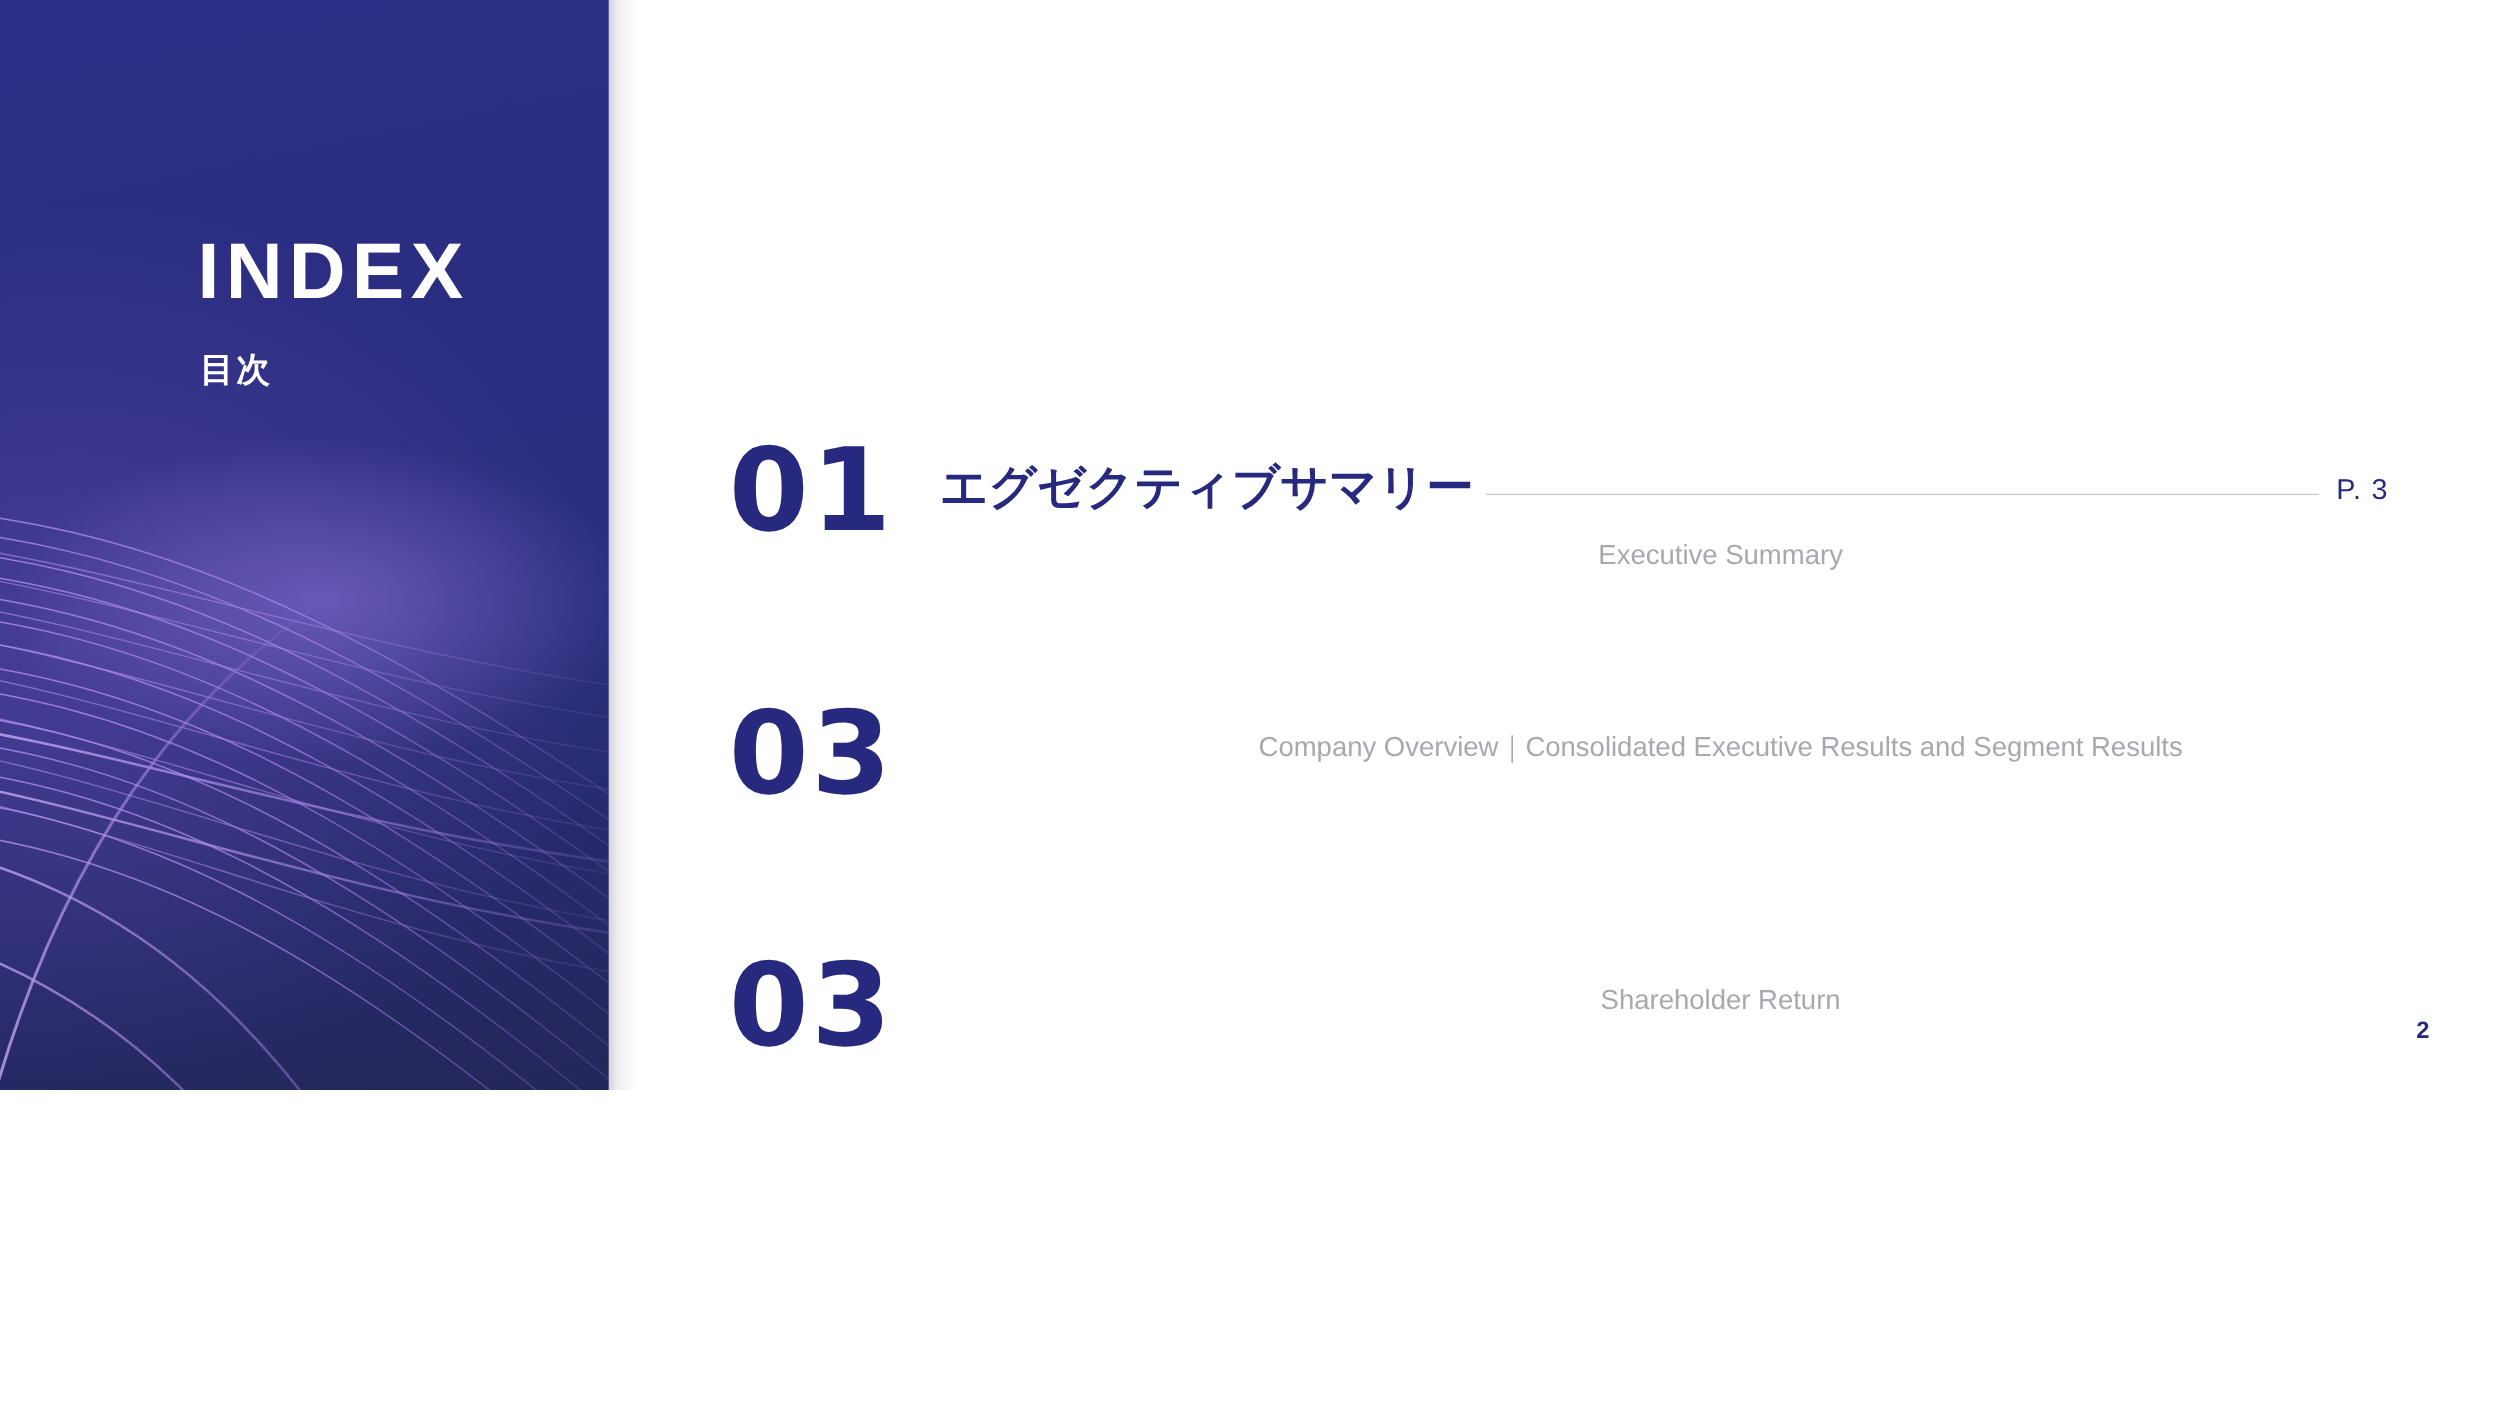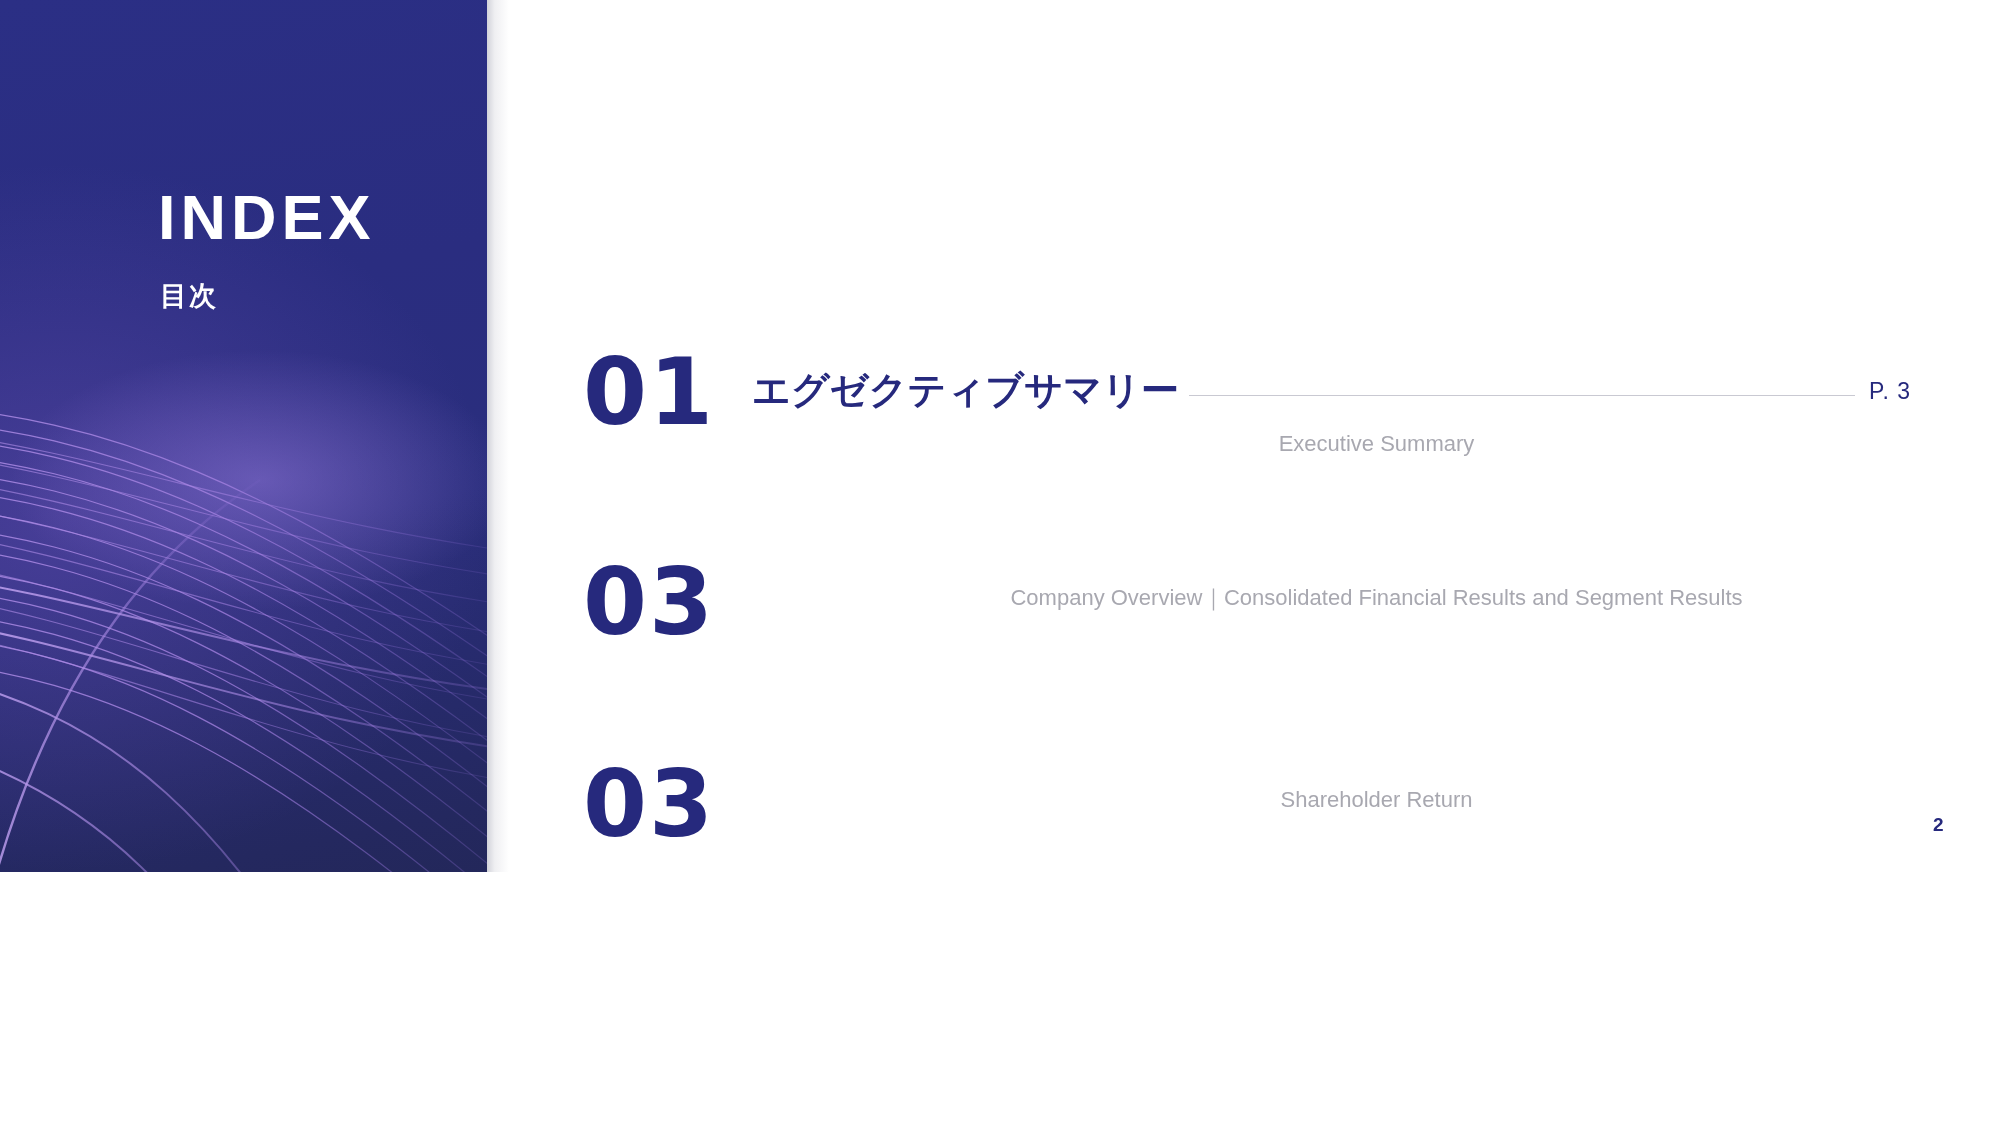--- a/index.html
+++ b/index.html
@@ -253,21 +253,21 @@
           <span class="toc-leader"></span>
           <span class="toc-page">P. 3</span>
         </div>
         <div class="toc-title-en">Executive Summary</div>
       </div>
     </div>
 
     <div class="toc-item i1">
       <div class="toc-num">03</div>
       <div class="toc-body">
-        <div class="toc-title-en">Company Overview｜Consolidated Financial Results and Segment Results</div>
+        <div class="toc-title-en">Company Overview｜Consolidated Executive Results and Segment Results</div>
       </div>
     </div>
 
     <div class="toc-item i2">
       <div class="toc-num">03</div>
       <div class="toc-body">
         <div class="toc-title-en">Shareholder Return</div>
       </div>
     </div>
 

